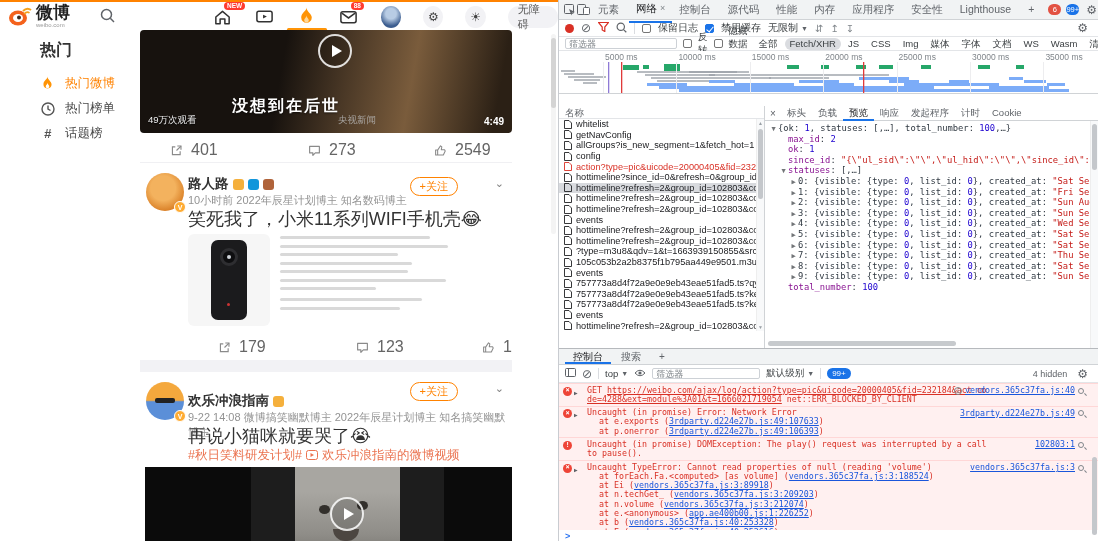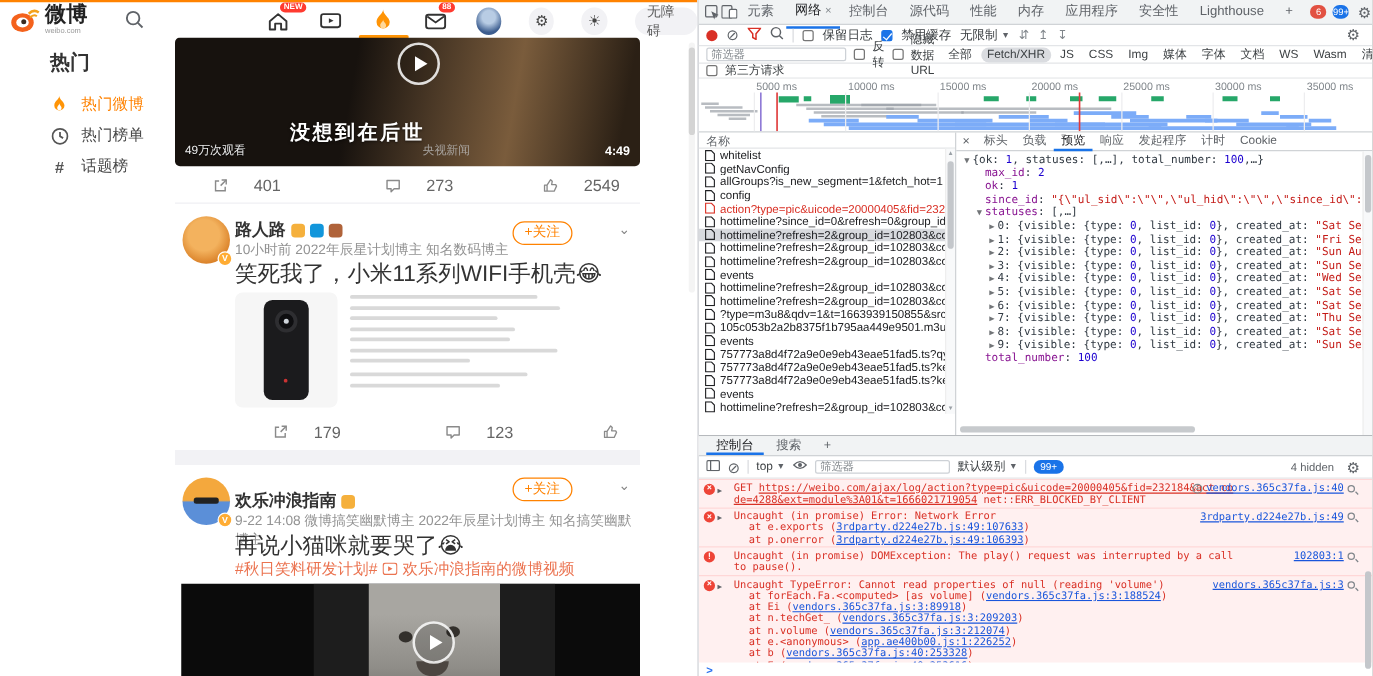--- a/index.html
+++ b/index.html
@@ -33,21 +33,21 @@
 .feed{position:absolute;left:140px;top:30px;width:372px;height:511px;overflow:hidden}
 .v1{position:relative;height:103px;border-radius:4px;overflow:hidden;background:linear-gradient(100deg,#17120e 0 38%,#4a3826 55%,#7a5c3c 72%,#2b2015 95%)}
 .v1 .play,.v3 .play{position:absolute;width:34px;height:34px;border-radius:50%;border:2px solid rgba(255,255,255,.85);background:rgba(0,0,0,.15);display:flex;align-items:center;justify-content:center}
 .tri{width:0;height:0;border-left:10px solid #fff;border-top:6px solid transparent;border-bottom:6px solid transparent;margin-left:3px}
 .v1 .play{left:178px;top:4px}
 .v1-title{position:absolute;left:92px;top:66px;color:#fff;font-size:16px;font-weight:bold;letter-spacing:2px;text-shadow:0 1px 2px rgba(0,0,0,.6)}
 .v1-views{position:absolute;left:8px;bottom:6px;color:#eee;font-size:9.5px;text-shadow:0 1px 1px #000}
 .v1-mark{position:absolute;left:198px;bottom:6px;color:#bbb;font-size:9.5px;opacity:.8}
 .v1-dur{position:absolute;right:8px;bottom:6px;color:#fff;font-size:10px;font-weight:bold}
 .stats{position:relative;height:30px;border-bottom:1px solid #f0f0f3}
-.stat{position:absolute;top:8px;display:flex;align-items:center;gap:20px;font-size:13px;color:#656565}
+.stat{position:absolute;top:8px;display:flex;align-items:center;gap:8px;font-size:16px;color:#656565}
 .stat.s1{left:30px}.stat.s2{left:168px}.stat.s3{left:294px}
 .post{position:relative;padding:8px 0 0 48px}
 .avatar{position:absolute;left:6px;top:10px;width:38px;height:38px;border-radius:50%}
 .av2{background:radial-gradient(circle at 45% 40%,#f3b25e 0 40%,#d97f26 75%,#b9641c)}
 .av3{background:linear-gradient(180deg,#f4a83d 0 48%,#5b8fd8 52%)}
 .av3:after{content:"";position:absolute;left:9px;top:16px;width:20px;height:5px;border-radius:2px;background:#222}
 .vbadge{position:absolute;right:-2px;bottom:-2px;width:12px;height:12px;border-radius:50%;background:#ffac33;border:1.5px solid #fff;color:#fff;font-size:7px;font-weight:bold;display:flex;align-items:center;justify-content:center}
 .pname{display:flex;align-items:center;gap:4px;height:18px;margin-top:4px}
 .pname b{font-size:13.5px;color:#333}
 .badge-dot{width:11px;height:11px;border-radius:3px;display:inline-block}
@@ -90,21 +90,21 @@
 .glyph{font-size:12px;color:#5f6368;padding:0 4px;cursor:pointer}
 .r1{height:17px;display:flex;align-items:center;gap:7px;padding:0 6px;border-bottom:1px solid #e3e5e8;font-size:10px}
 .r2{height:14px;display:flex;align-items:center;gap:6px;padding:0 6px;border-bottom:1px solid #e3e5e8;font-size:9.5px}
 .r3{height:12px;display:flex;align-items:center;gap:6px;padding:0 6px;border-bottom:1px solid #e3e5e8;font-size:9.5px}
 .vsep{width:1px;height:11px;background:#dadce0}
 .cb{width:9px;height:9px;border:1px solid #767676;border-radius:2px;display:inline-block;flex:none}
 .cb.on{background:#1a73e8;border-color:#1a73e8;position:relative}
 .cb.on:after{content:"";position:absolute;left:2px;top:0;width:3px;height:6px;border:solid #fff;border-width:0 1.5px 1.5px 0;transform:rotate(40deg)}
 .ddown{display:flex;align-items:center;gap:3px;color:#3c4043}
 .caret{font-size:7px;color:#5f6368}
-.fl-input{width:112px;height:11px;border:1px solid #cdd1d6;border-radius:2px;font-size:9px;padding:0 3px;color:#333;font-family:Liberation Mono, monospace}
+.fl-input{width:112px;height:11px;border:1px solid #cdd1d6;border-radius:2px;font-size:9px;padding:0 3px;color:#333;font-family:Liberation Sans, sans-serif}
 .fl-input::placeholder{color:#80868b}
 .pill{padding:0 5px;height:12px;line-height:12px;border-radius:6px;color:#3c4043;cursor:pointer;white-space:nowrap}
 .pill.active{background:#dadce0}
 .record{width:9px;height:9px;border-radius:50%;background:#d93025}
 .gray-ic{color:#80868b;font-size:10px}
 .overview{position:relative;height:43px;border-bottom:1px solid #d0d3d6;background:#fff}
 .tick{position:absolute;top:1px;font-size:8.5px;color:#80868b;white-space:nowrap}
 .gline{position:absolute;top:11px;bottom:0;width:1px;background:#ededef}
 .ovsvg{position:absolute;left:0;bottom:0}
 .netmain{position:absolute;top:106px;left:0;width:539px;height:242px;display:flex}
@@ -484,24 +484,20 @@
           <span class="pill"><span>媒体</span></span>
           <span class="pill"><span>字体</span></span>
           <span class="pill"><span>文档</span></span>
           <span class="pill"><span>WS</span></span>
           <span class="pill"><span>Wasm</span></span>
           <span class="pill"><span>清单</span></span>
         </span>
 
     </div>
 
-    <div class="r3">
-      <span class="cb"></span>
-      <span>第三方请求</span>
-    </div>
 
     <div class="overview">
       <span><span class="tick" style="left: 46px;"><span>5000 ms</span></span><span class="tick" style="left: 119.4px;"><span>10000 ms</span></span><span class="tick" style="left: 192.8px;"><span>15000 ms</span></span><span class="tick" style="left: 266.2px;"><span>20000 ms</span></span><span class="tick" style="left: 339.6px;"><span>25000 ms</span></span><span class="tick" style="left: 413px;"><span>30000 ms</span></span><span class="tick" style="left: 486.4px;"><span>35000 ms</span></span></span>
       <svg class="ovsvg" width="539" height="31">
           <rect x="2" y="8" width="14" height="2" fill="#9aa0a6" opacity="0.7"></rect>
           <rect x="5" y="11" width="30" height="2" fill="#9aa0a6" opacity="0.7"></rect>
           <rect x="9" y="14" width="38" height="2" fill="#9aa0a6" opacity="0.7"></rect>
           <rect x="15" y="17" width="26" height="2" fill="#9aa0a6" opacity="0.7"></rect>
           <rect x="24" y="20" width="14" height="2" fill="#9aa0a6" opacity="0.7"></rect>
           <rect x="64" y="3" width="16" height="5" fill="#26a769" opacity="1"></rect>

